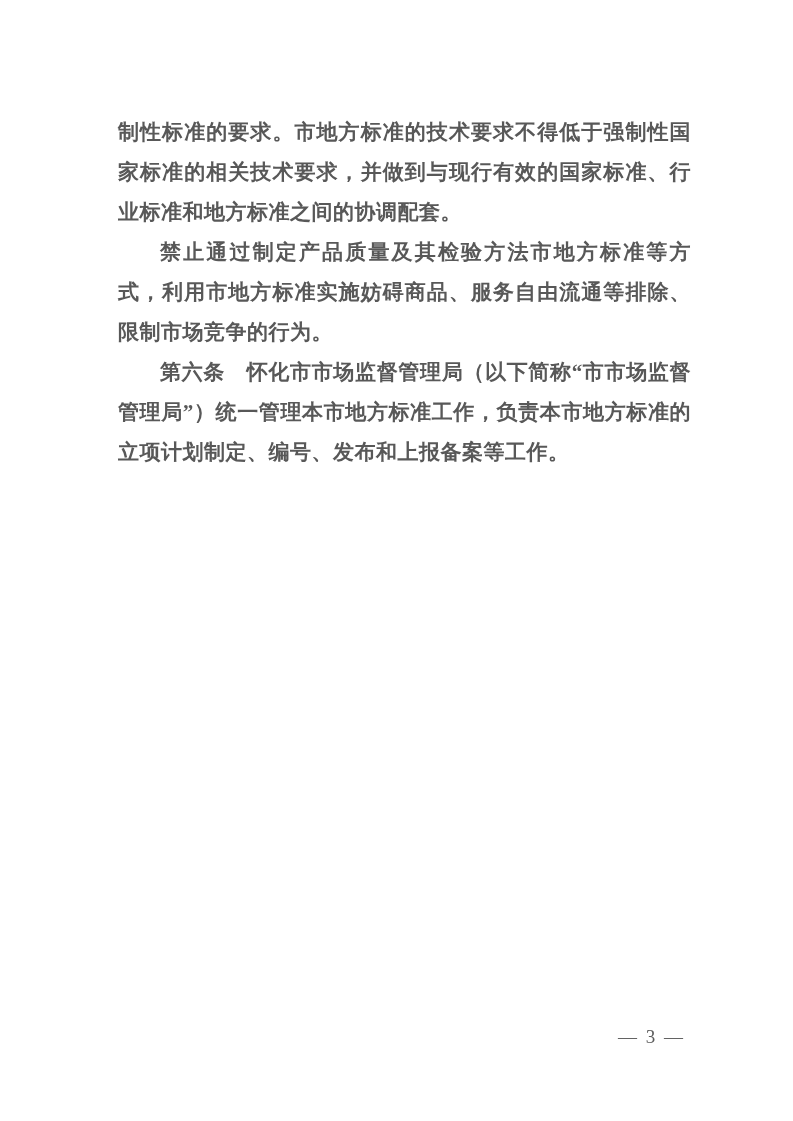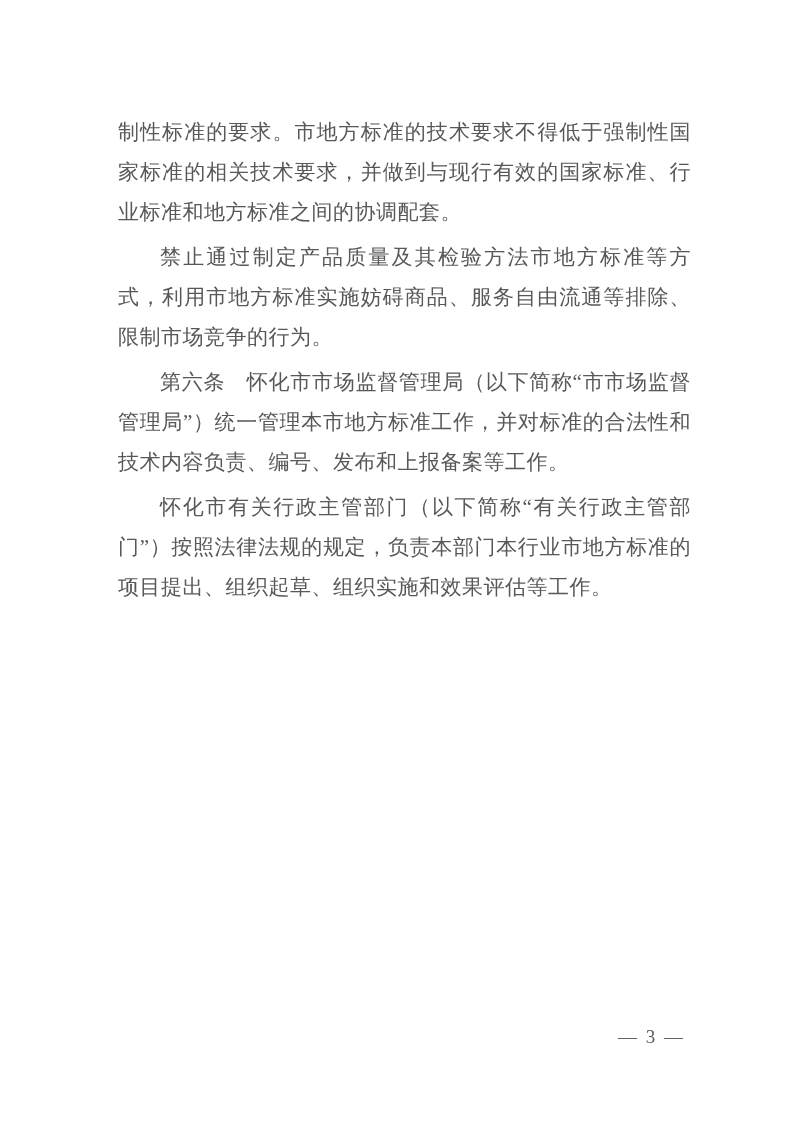--- a/index.html
+++ b/index.html
@@ -26,42 +26,40 @@
     top: 112px;
   }
   .doc-content p {
     margin: 0;
     font-size: 21px;
     line-height: 40px;
     letter-spacing: 0.5px;
     color: #585858;
     text-align: justify;
     text-justify: inter-ideograph;
-    font-weight: 400;
+    font-weight: 700;
   }
   .doc-content p + p {
-    margin-top: 5px;
   }
   .doc-content p.indent {
     text-indent: 2em;
   }
   .page-footer {
     position: absolute;
     right: 108px;
     top: 1026px;
     font-size: 19px;
     letter-spacing: 2px;
     color: #5c5c5c;
   }
 </style>
 </head>
 <body>
 
 <div class="doc-page">
   <div class="doc-content">
     <p>制性标准的要求。市地方标准的技术要求不得低于强制性国家标准的相关技术要求，并做到与现行有效的国家标准、行业标准和地方标准之间的协调配套。</p>
     <p class="indent">禁止通过制定产品质量及其检验方法市地方标准等方式，利用市地方标准实施妨碍商品、服务自由流通等排除、限制市场竞争的行为。</p>
-    <p class="indent">第六条　怀化市市场监督管理局（以下简称“市市场监督管理局”）统一管理本市地方标准工作，并对标准的合法性和技术内容负责、编号、发布和上报备案等工作。</p>
-    <p class="indent">怀化市有关行政主管部门（以下简称“有关行政主管部门”）按照法律法规的规定，负责本部门本行业市地方标准的项目提出、组织起草、组织实施和效果评估等工作。</p>
+    <p class="indent">第六条　怀化市市场监督管理局（以下简称“市市场监督管理局”）统一管理本市地方标准工作，负责本市地方标准的立项计划制定、编号、发布和上报备案等工作。</p>
   </div>
 
   <div class="page-footer">— 3 —</div>
 </div>
 
 </body></html>

